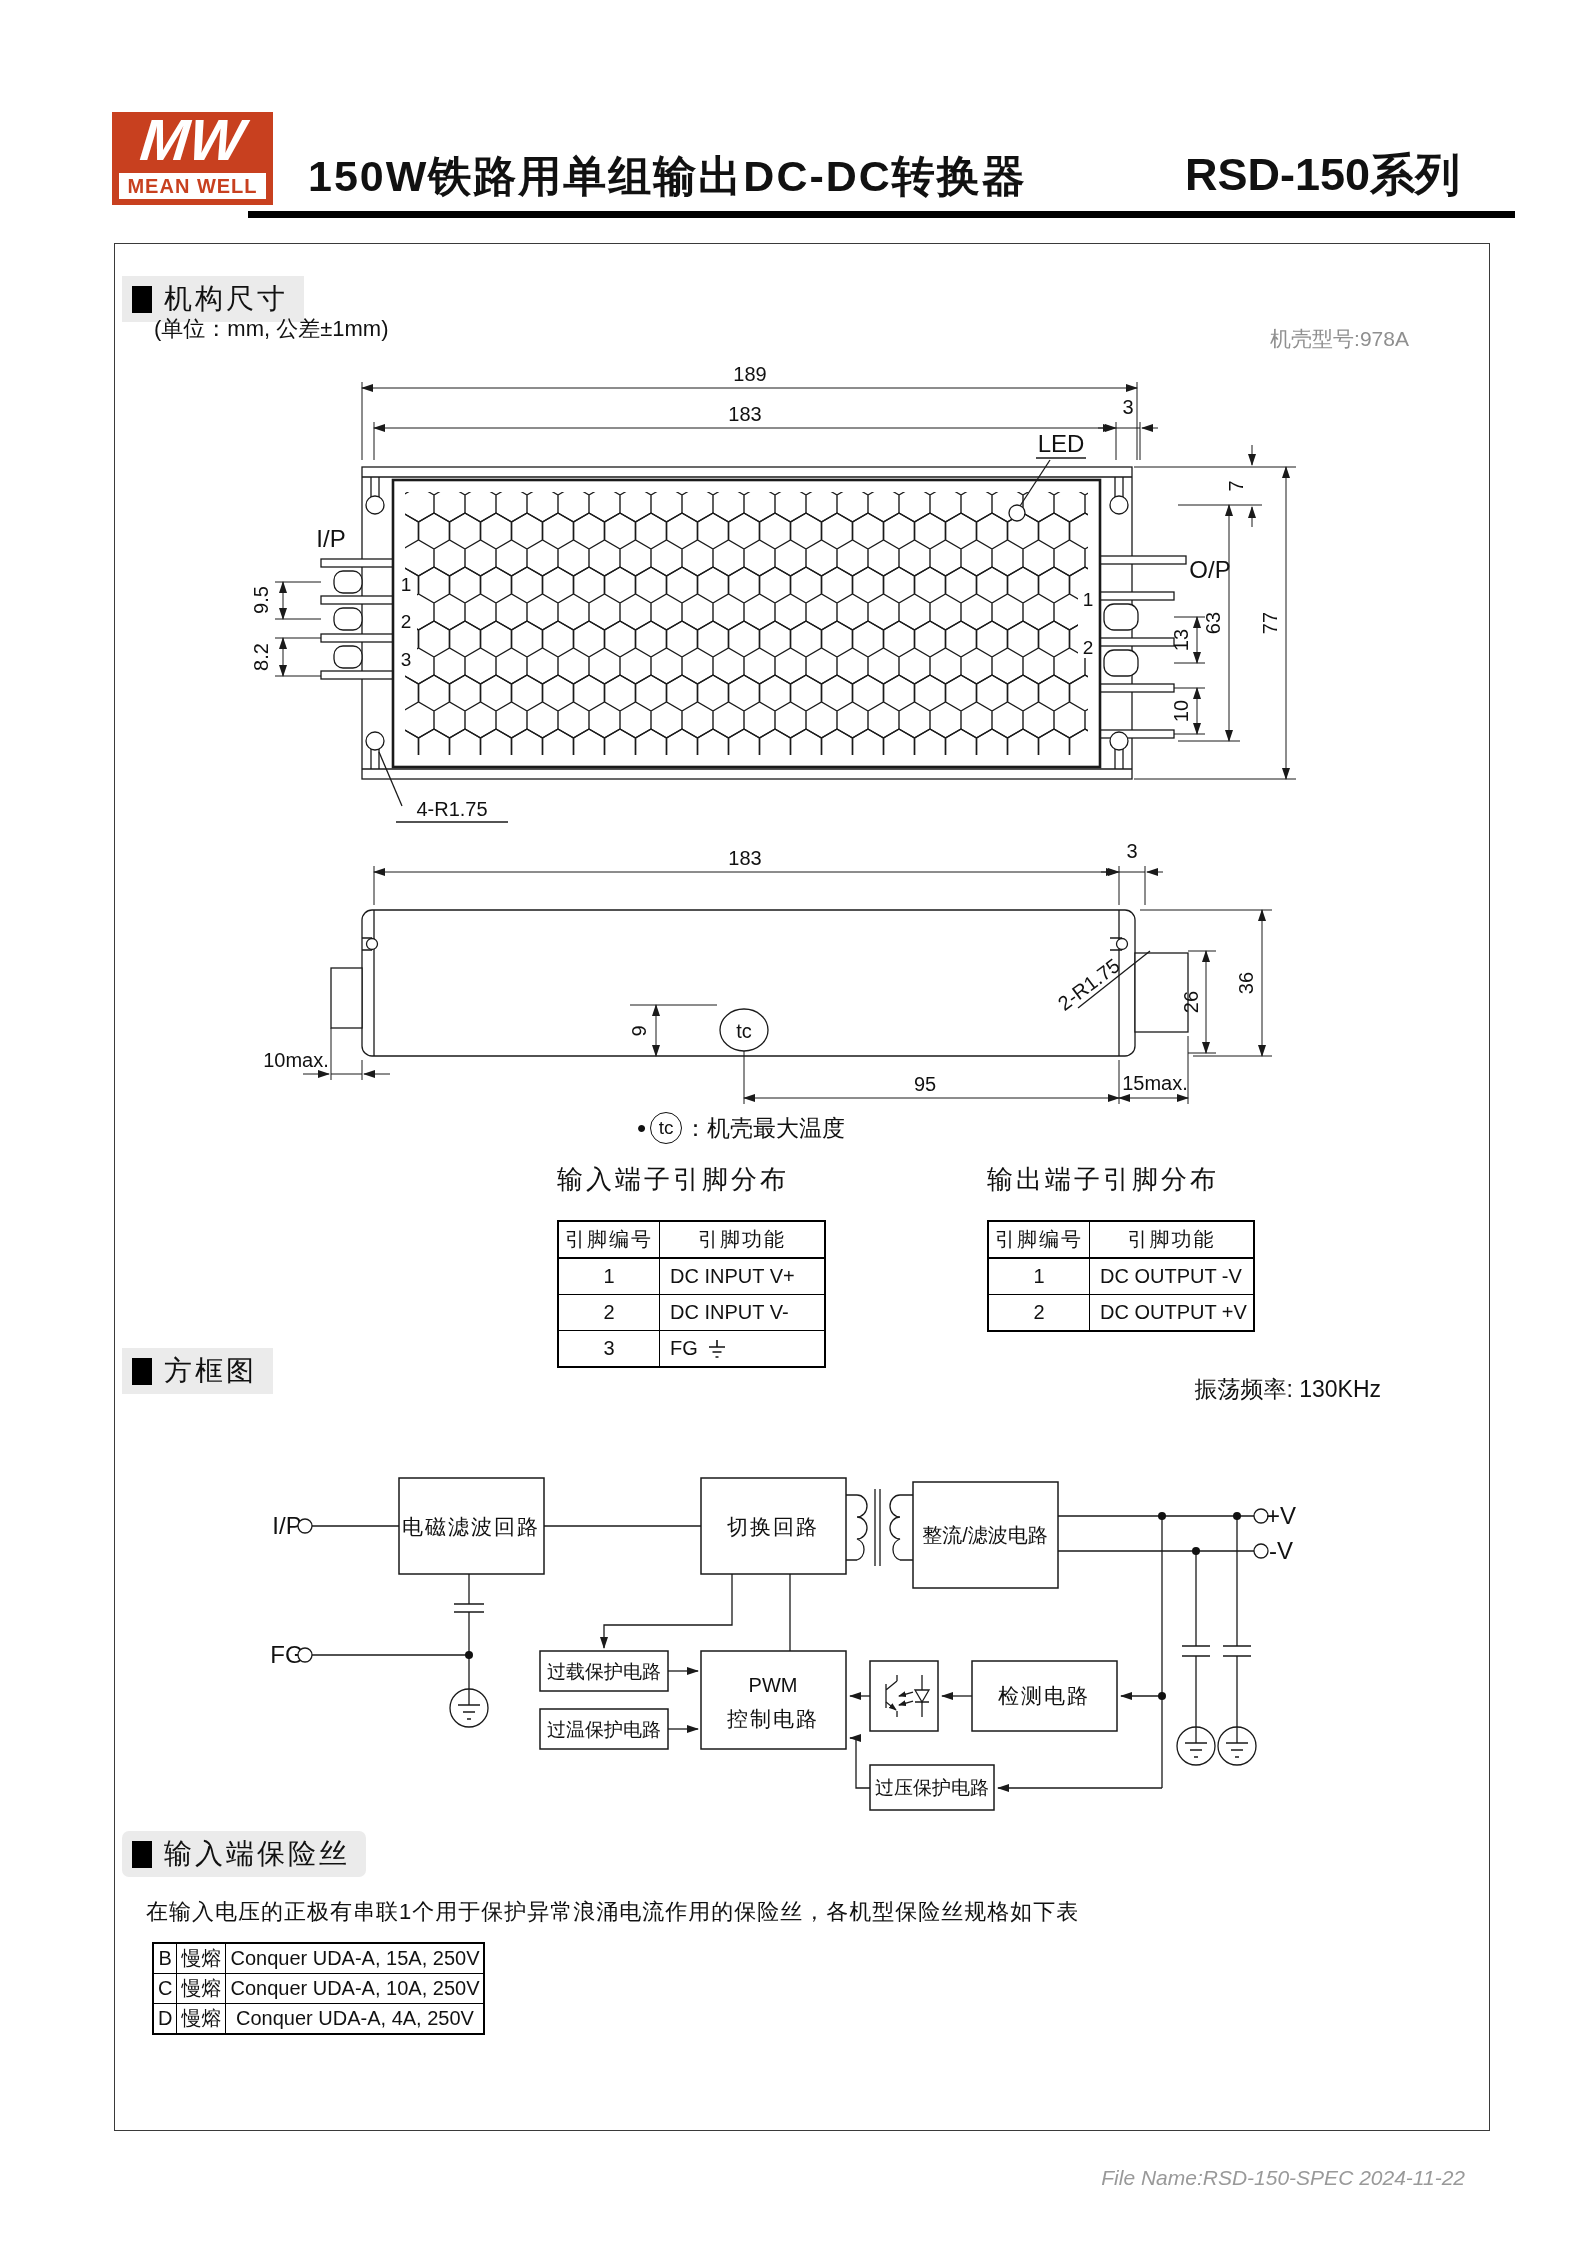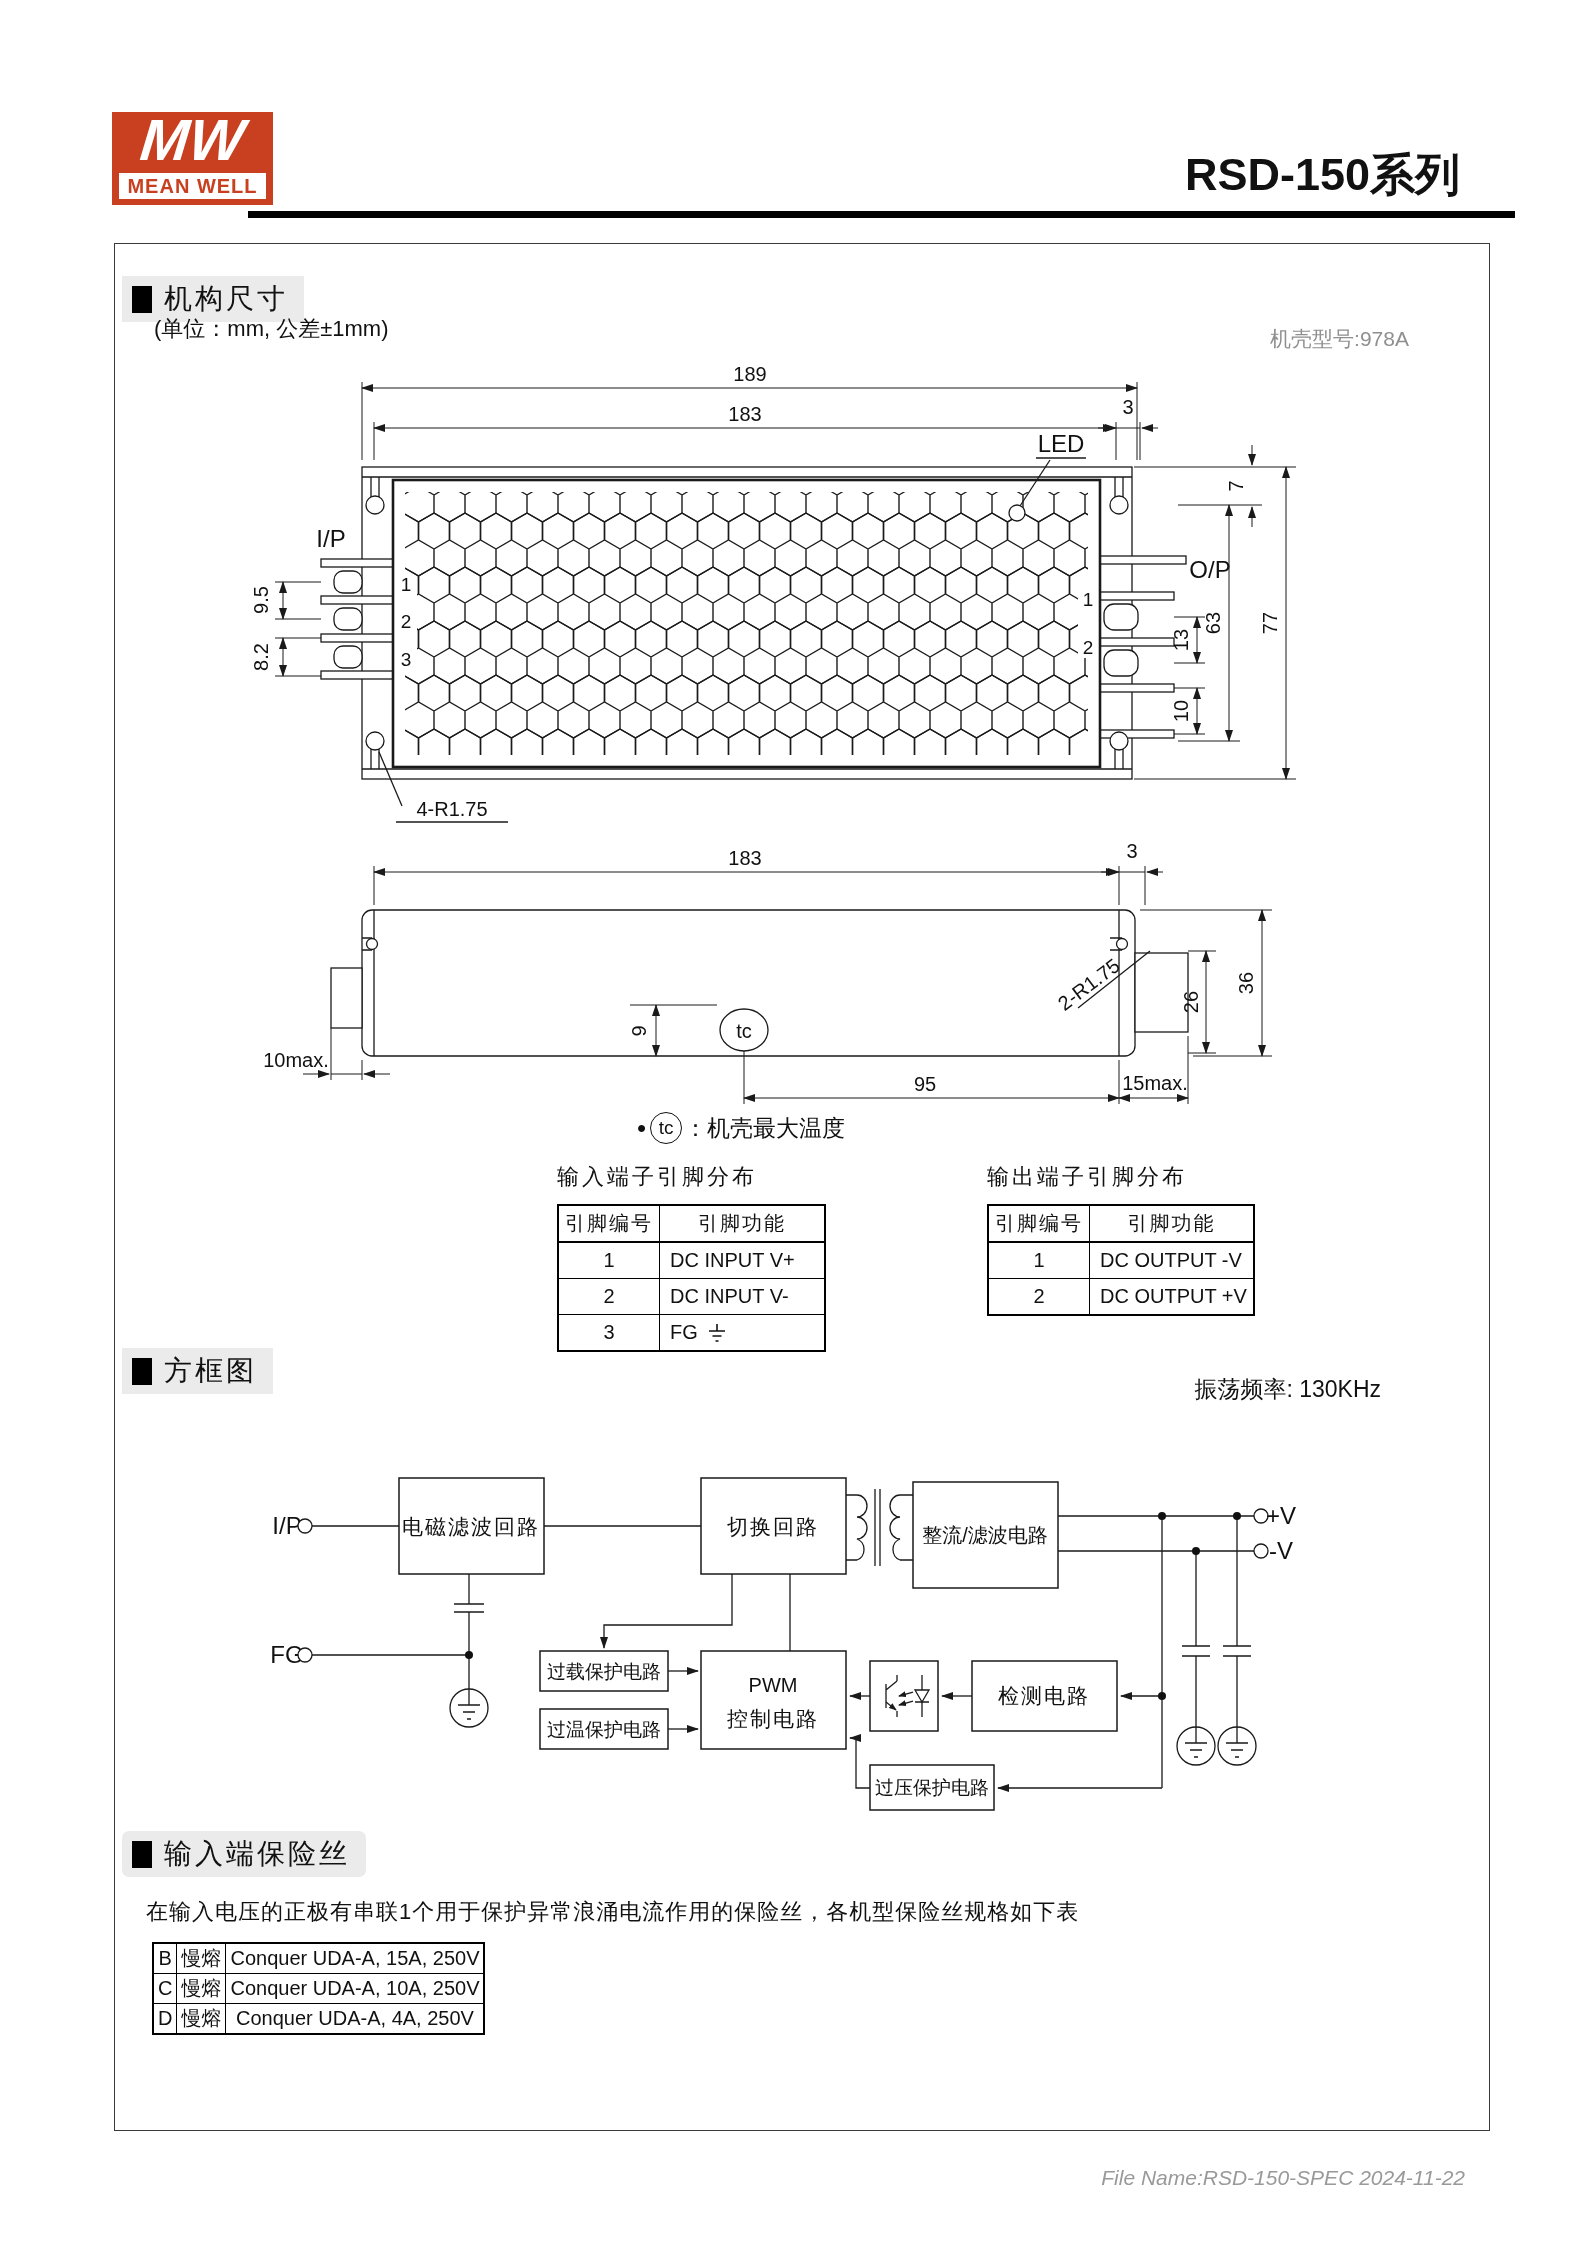--- a/index.html
+++ b/index.html
@@ -28,21 +28,21 @@
   #tcnote .dot{font-size:26px;margin-right:2px;}
   #tcnote .circ{display:inline-flex;align-items:center;justify-content:center;width:30px;height:30px;
        border:1.6px solid #111;border-radius:50%;font-size:19px;margin:0 2px;}
   
   table{border-collapse:collapse;background:#fff;}
   .ptable{border:2px solid #000;}
   .ptable th,.ptable td{border:1.5px solid #000;font-size:20px;font-weight:normal;
        text-align:center;padding:4px 6px;height:27px;white-space:nowrap;}
   .ptable th{letter-spacing:2px;border-bottom:2.5px solid #000;margin-left:19px;}
   .ptable td.fn{text-align:left;padding-left:10px;}
-  .ttl{font-size:22px;letter-spacing:3px;margin-bottom:12px;white-space:nowrap;}
+  .ttl{font-size:26px;letter-spacing:3px;margin-bottom:23px;white-space:nowrap;}
   .ftable{border:2px solid #000;}
   .ftable th,.ftable td{border:1.5px solid #000;font-size:20px;font-weight:normal;
        text-align:center;padding:1px 4px;height:24px;white-space:nowrap;}
   .ftable th{letter-spacing:2px;}
   #footer{right:122px;top:2166px;font-size:21px;font-style:italic;color:#999;white-space:nowrap;}
   
   svg{position:absolute;left:0;top:0;}
   svg text{font-family:"Liberation Sans",sans-serif;font-size:20px;fill:#111;text-anchor:middle;}
   .cjk{font-size:21px;letter-spacing:2px;}
   .sm{font-size:19px;}
@@ -313,20 +313,21 @@
       <circle class="dotj" cx="1162" cy="1696" r="4"></circle>
     </g>
   </svg>
 
   <div id="logo" class="abs">
     <div class="mw">MW</div>
     <div class="strip">
       <span>MEAN WELL</span>
     </div>
   </div>
+  <div id="title" class="abs">150W铁路用单组输出DC-DC转换器</div>
   <div id="series" class="abs">RSD-150系列</div>
   <div id="rule" class="abs"></div>
 
   <div class="abs sec" style="left:122px;top:276px;">
     <span class="sq"></span>
     <span>机构尺寸</span>
   </div>
   <div class="abs note" style="left:154px;top:314px;">(单位：mm, 公差±1mm)</div>
   <div class="abs note gray" style="right:178px;top:317px;font-size:21px;">机壳型号:978A</div>
 

